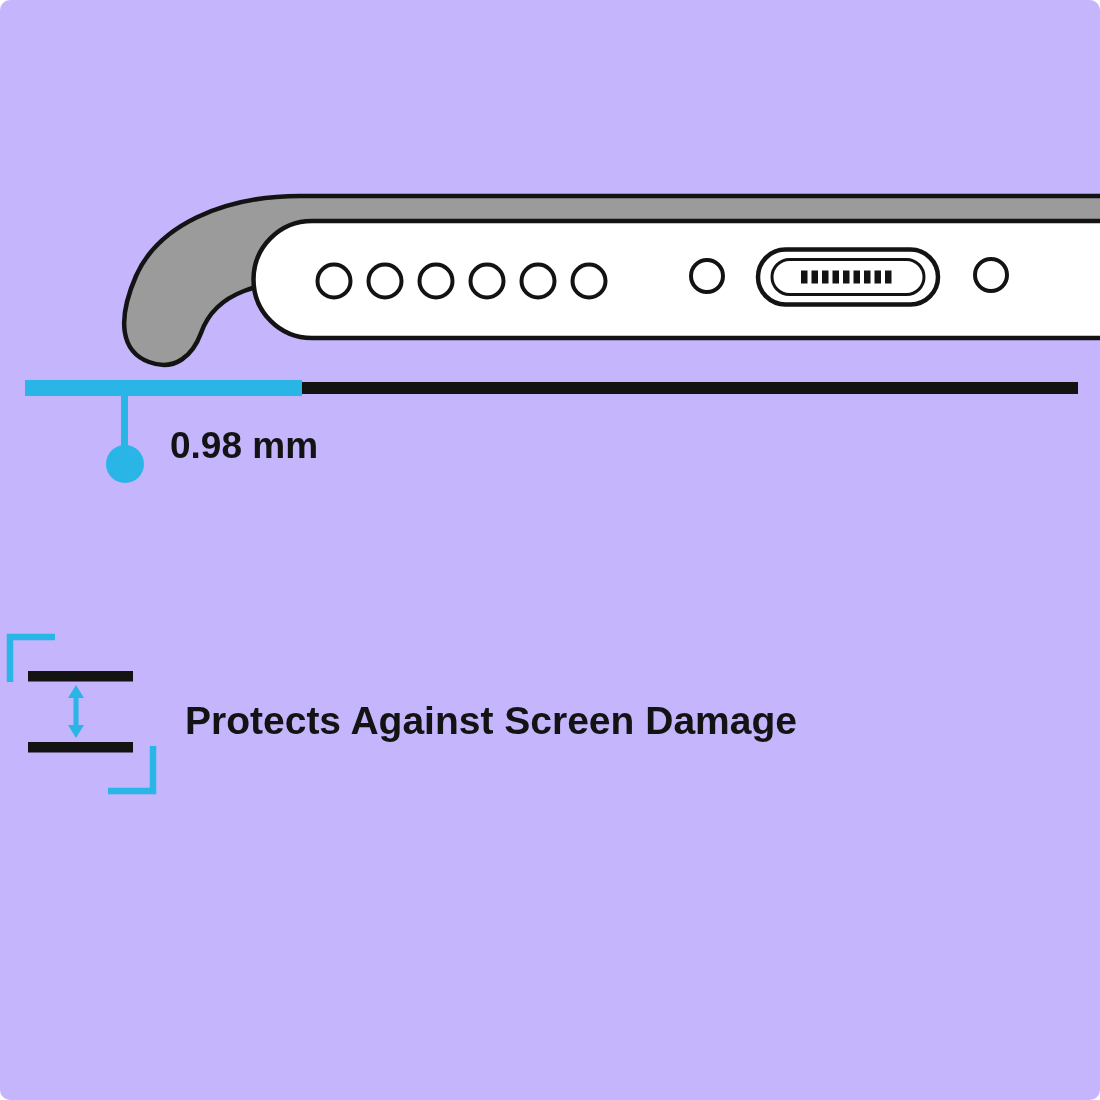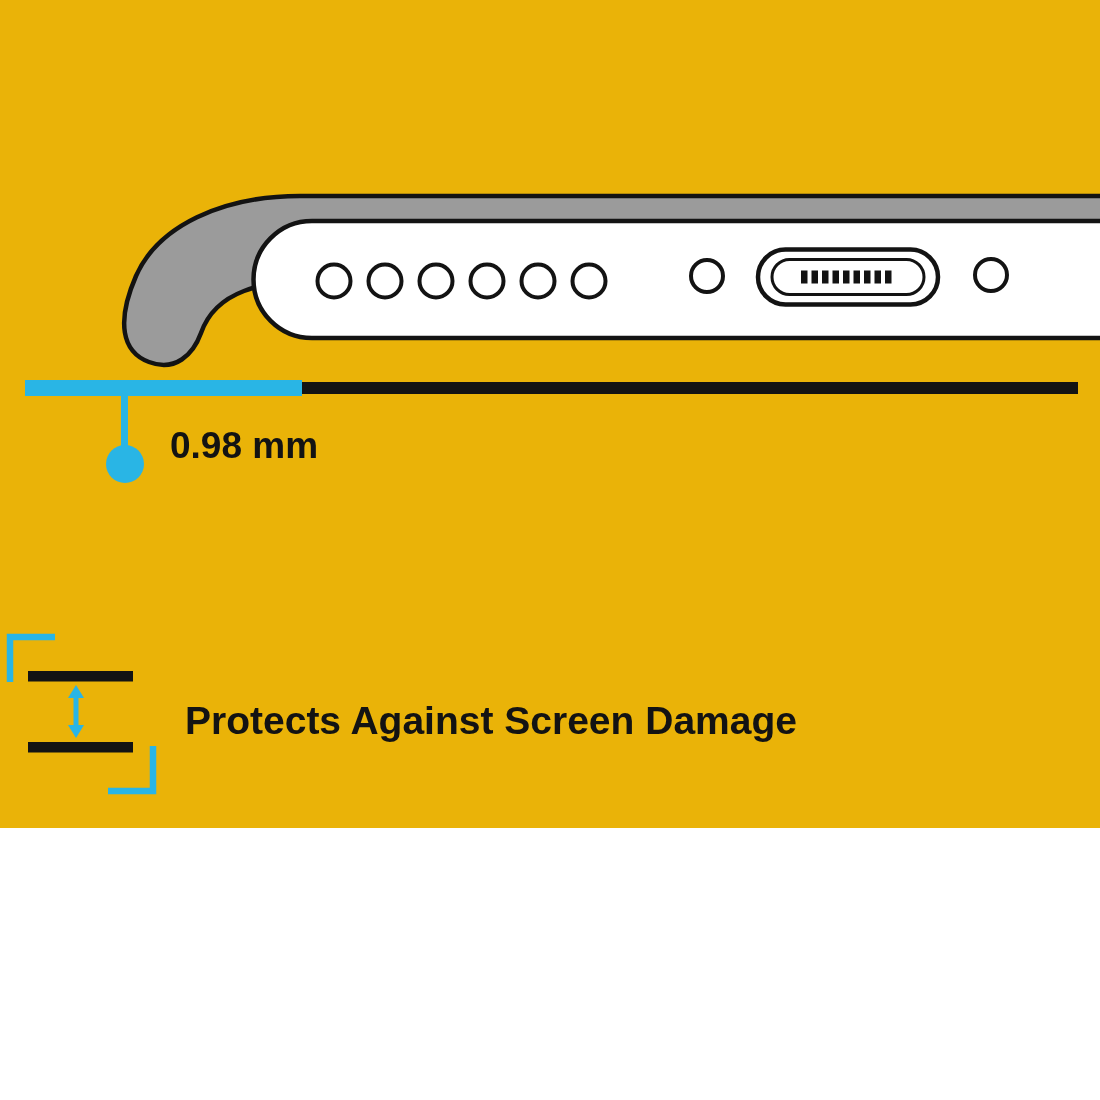--- a/index.html
+++ b/index.html
@@ -1,18 +1,18 @@
 <!DOCTYPE html>
 <html><head>
 <meta charset="utf-8">
 <style>
   html,body{margin:0;padding:0;background:#fff;}
   .canvas{
-    position:relative;width:1100px;height:828px;background:#eab308;
-    overflow:hidden;font-family:"Liberation Sans","DejaVu Sans",sans-serif;color:#131313;
+    position:relative;width:1100px;height:1100px;background:#c4b5fd;
+    overflow:hidden;font-family:"Liberation Sans","DejaVu Sans",sans-serif;color:#131313;border-radius:10px;
   }
   .abs{position:absolute;}
   .illustration-svg{position:absolute;left:0;top:0;}
   .bar-cyan{left:25px;top:380px;width:277px;height:16px;background:#29b5e5;}
   .bar-black{left:302px;top:382px;width:776px;height:12px;background:#131313;}
   .leader-line{left:121px;top:394px;width:7px;height:54px;background:#29b5e5;}
   .measure-dot{left:106px;top:445px;width:38px;height:38px;border-radius:50%;background:#29b5e5;}
   .measure-label{left:170px;top:425px;font-size:37px;font-weight:bold;white-space:nowrap;}
   .lift-icon-svg{position:absolute;left:0px;top:628px;}
   .feature-title{left:183px;top:641px;font-size:67px;font-weight:bold;letter-spacing:-1px;white-space:nowrap;}

